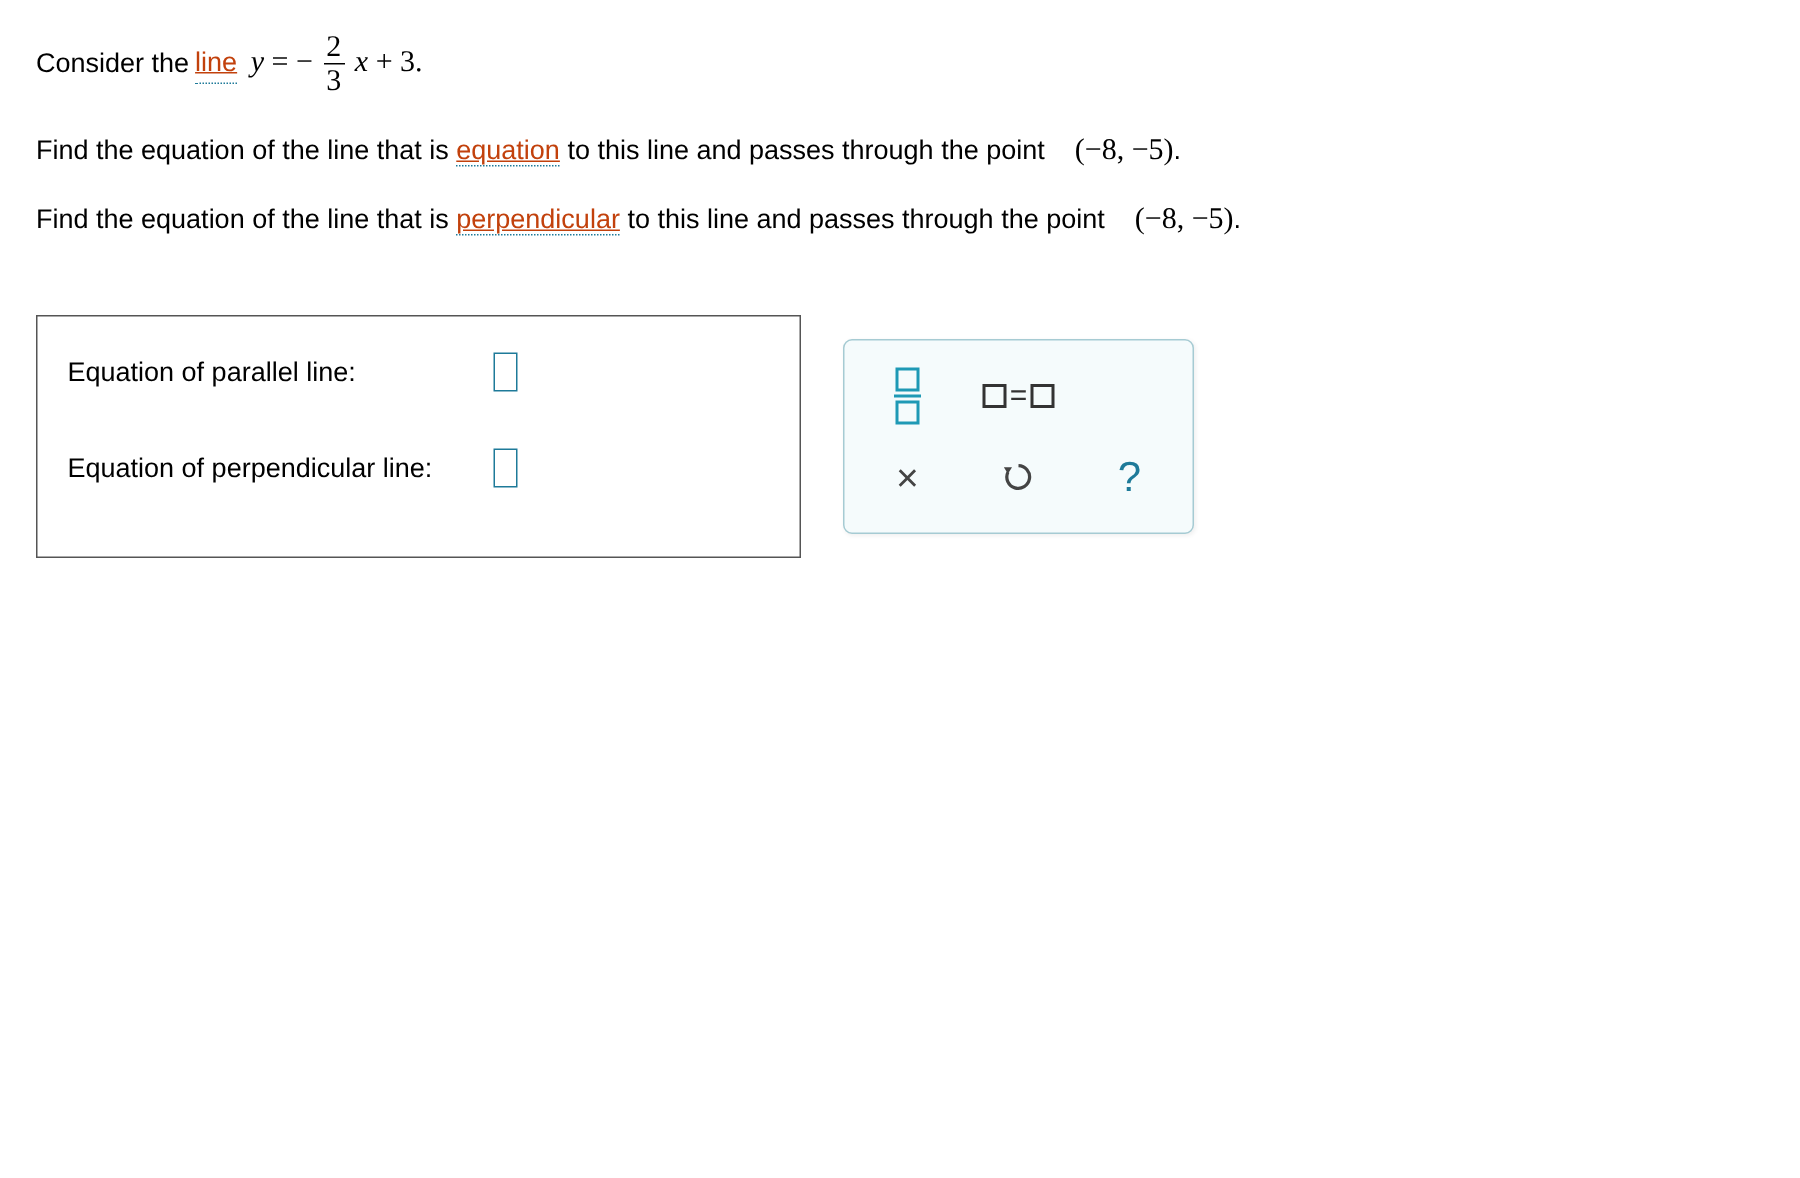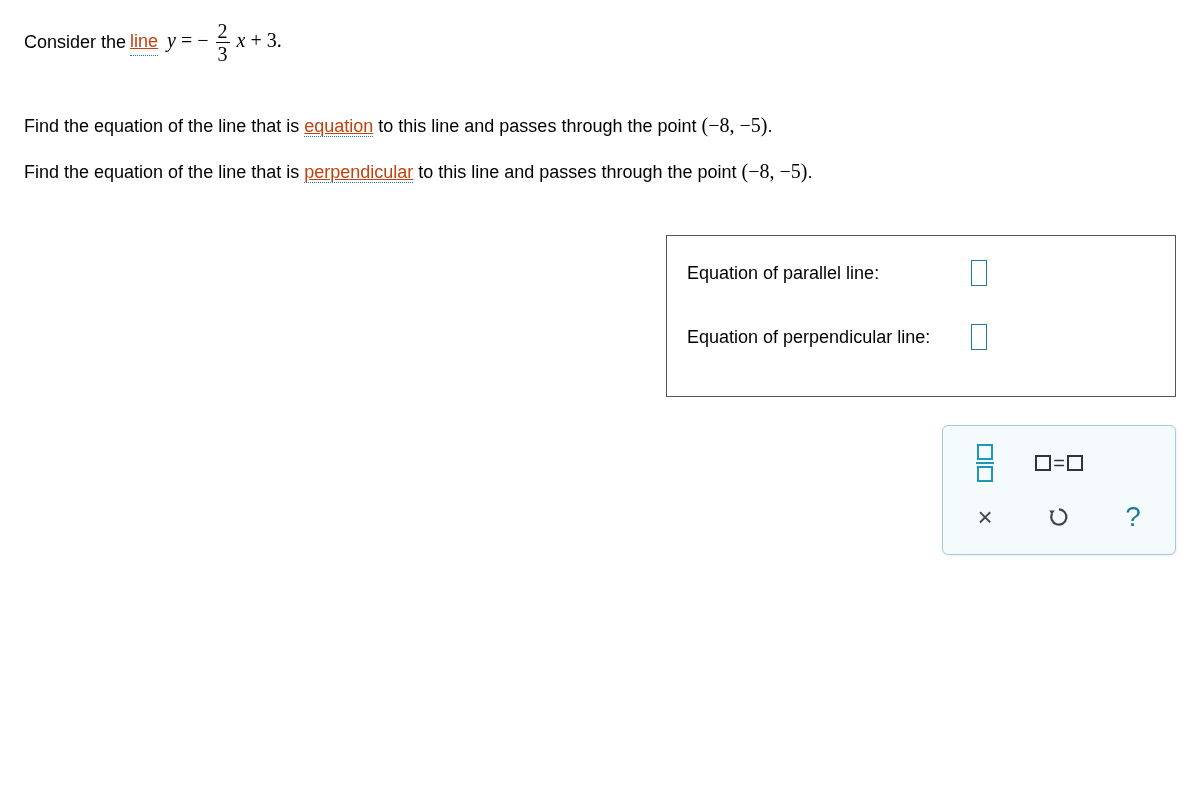--- a/index.html
+++ b/index.html
@@ -45,37 +45,37 @@
     line-height: 1.1;
   }
   .frac .bot {
     display: block;
     padding: 0 2px;
     line-height: 1.1;
   }
   .point {
     font-family: 'Times New Roman', serif;
     font-size: 20px;
+    margin-left: 15px;
   }
   .line1 {
-    margin-bottom: 46px;
+    margin-bottom: 21px;
     display: flex;
     align-items: center;
     flex-wrap: wrap;
     gap: 4px;
   }
   .line2, .line3 {
     margin-bottom: 18px;
   }
   .answer-area {
     display: flex;
-    align-items: flex-end;
+    align-items: center;
     margin-top: 50px;
     gap: 28px;
-    flex-direction: column;
   }
   .answer-box {
     border: 1px solid #555;
     padding: 24px 20px 30px 20px;
     width: 510px;
     box-sizing: border-box;
   }
   .answer-row {
     display: flex;
     align-items: center;

